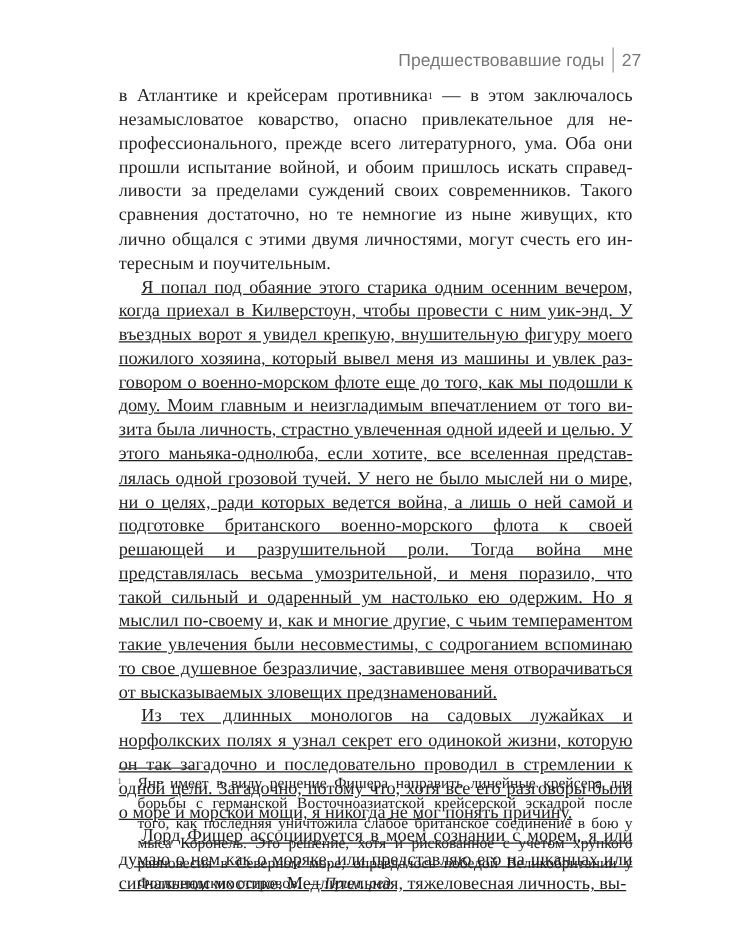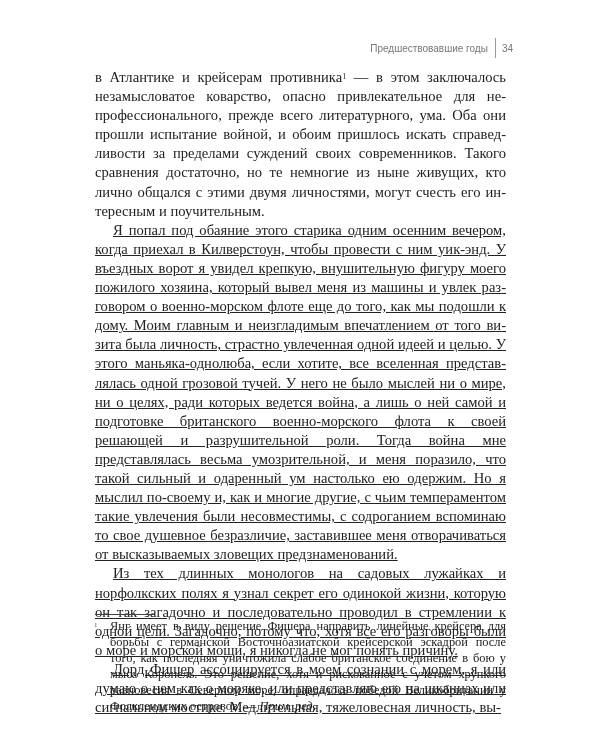--- a/index.html
+++ b/index.html
@@ -3,21 +3,21 @@
 <meta charset="utf-8">
 <style>
   html, body { margin: 0; padding: 0; }
   body {
     width: 600px; height: 750px; background: #ffffff; position: relative; overflow: hidden;
     font-family: "Liberation Serif", "DejaVu Serif", serif; color: #222222;
   }
   .running-head {
     position: absolute; top: 38px; right: 87px;
     font-family: "Liberation Sans", "DejaVu Sans", sans-serif;
-    font-size: 10px; color: #777777; display: flex; align-items: center;
+    font-size: 14px; color: #777777; display: flex; align-items: center;
   }
   .running-head .sep {
     display: inline-block; width: 1px; height: 20px; background: #999999; margin: 0 6px 0 7px;
   }
   .page {
     position: absolute; left: 95px; top: 68px; width: 411px;
   }
   .page p {
     margin: 0; font-size: 14.6px; line-height: 19.1px; text-align: justify; hyphens: manual;
   }
@@ -35,21 +35,21 @@
   }
   .footnote .text { padding-left: 15px; display: block; }
   .footnote em { font-style: italic; }
 </style>
 </head>
 <body>
 
 <div class="running-head">
   <span>Предшествовавшие годы</span>
   <span class="sep"></span>
-  <span>34</span>
+  <span>27</span>
 </div>
 
 <div class="page">
   <p><span>в Атлантике и крейсерам противника</span><sup>1</sup><span> — в этом заключалось незамысловатое коварство, опасно привлекательное для не­профессионального, прежде всего литературного, ума. Оба они прошли испытание войной, и обоим пришлось искать справед­ливости за пределами суждений своих современников. Такого сравнения достаточно, но те немногие из ныне живущих, кто лично общался с этими двумя личностями, могут счесть его ин­тересным и поучительным.</span></p>
   <p class="indent">Я попал под обаяние этого старика одним осенним вечером, когда приехал в Килверстоун, чтобы провести с ним уик-энд. У въездных ворот я увидел крепкую, внушительную фигуру моего пожилого хозяина, который вывел меня из машины и увлек раз­говором о военно-морском флоте еще до того, как мы подошли к дому. Моим главным и неизгладимым впечатлением от того ви­зита была личность, страстно увлеченная одной идеей и целью. У этого маньяка-однолюба, если хотите, все вселенная представ­лялась одной грозовой тучей. У него не было мыслей ни о мире, ни о целях, ради которых ведется война, а лишь о ней самой и под­готовке британского военно-морского флота к своей решающей и разрушительной роли. Тогда война мне представлялась весьма умозрительной, и меня поразило, что такой сильный и одаренный ум настолько ею одержим. Но я мыслил по-своему и, как и многие другие, с чьим темпераментом такие увлечения были несовмести­мы, с содроганием вспоминаю то свое душевное безразличие, за­ставившее меня отворачиваться от высказываемых зловещих пред­знаменований.</p>
   <p class="indent">Из тех длинных монологов на садовых лужайках и норфолкских полях я узнал секрет его одинокой жизни, которую он так загадоч­но и последовательно проводил в стремлении к одной цели. Зага­дочно, потому что, хотя все его разговоры были о море и морской мощи, я никогда не мог понять причину.</p>
   <p class="indent">Лорд Фишер ассоциируется в моем сознании с морем, я или думаю о нем как о моряке, или представляю его на шканцах или сигнальном мостике. Медлительная, тяжеловесная личность, вы-</p>
 </div>
 
 <div class="fn-rule"></div>

